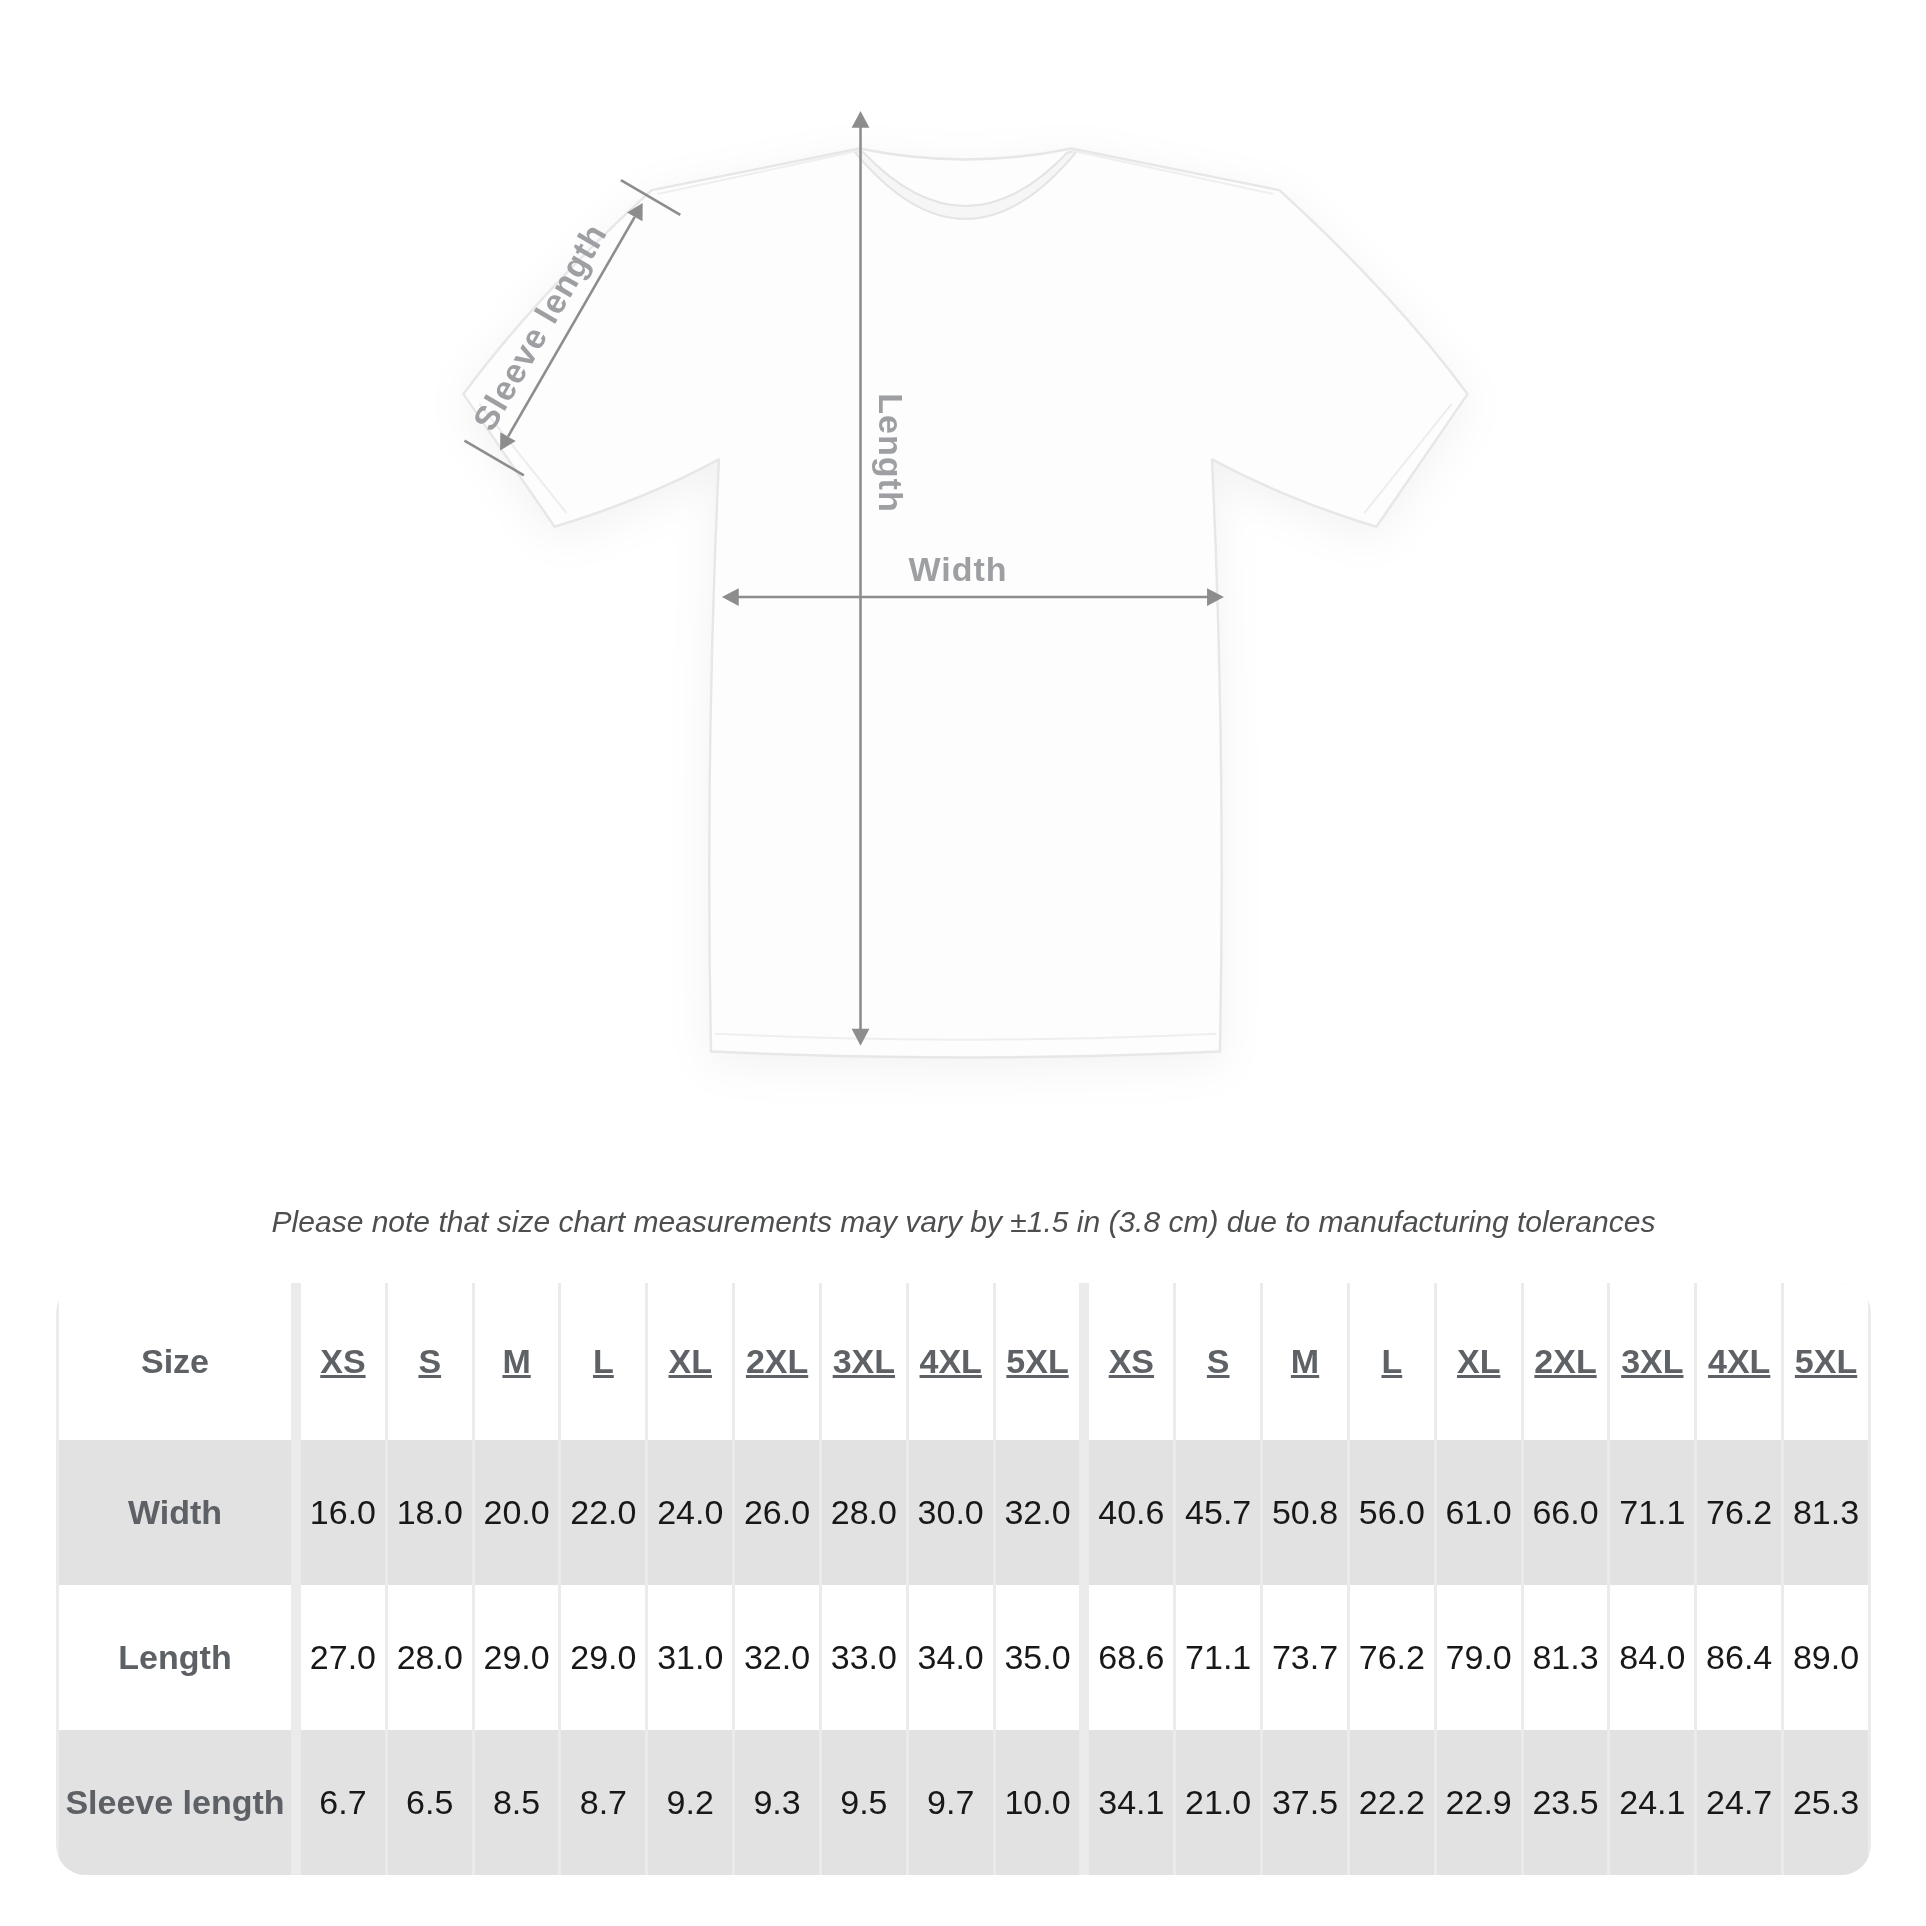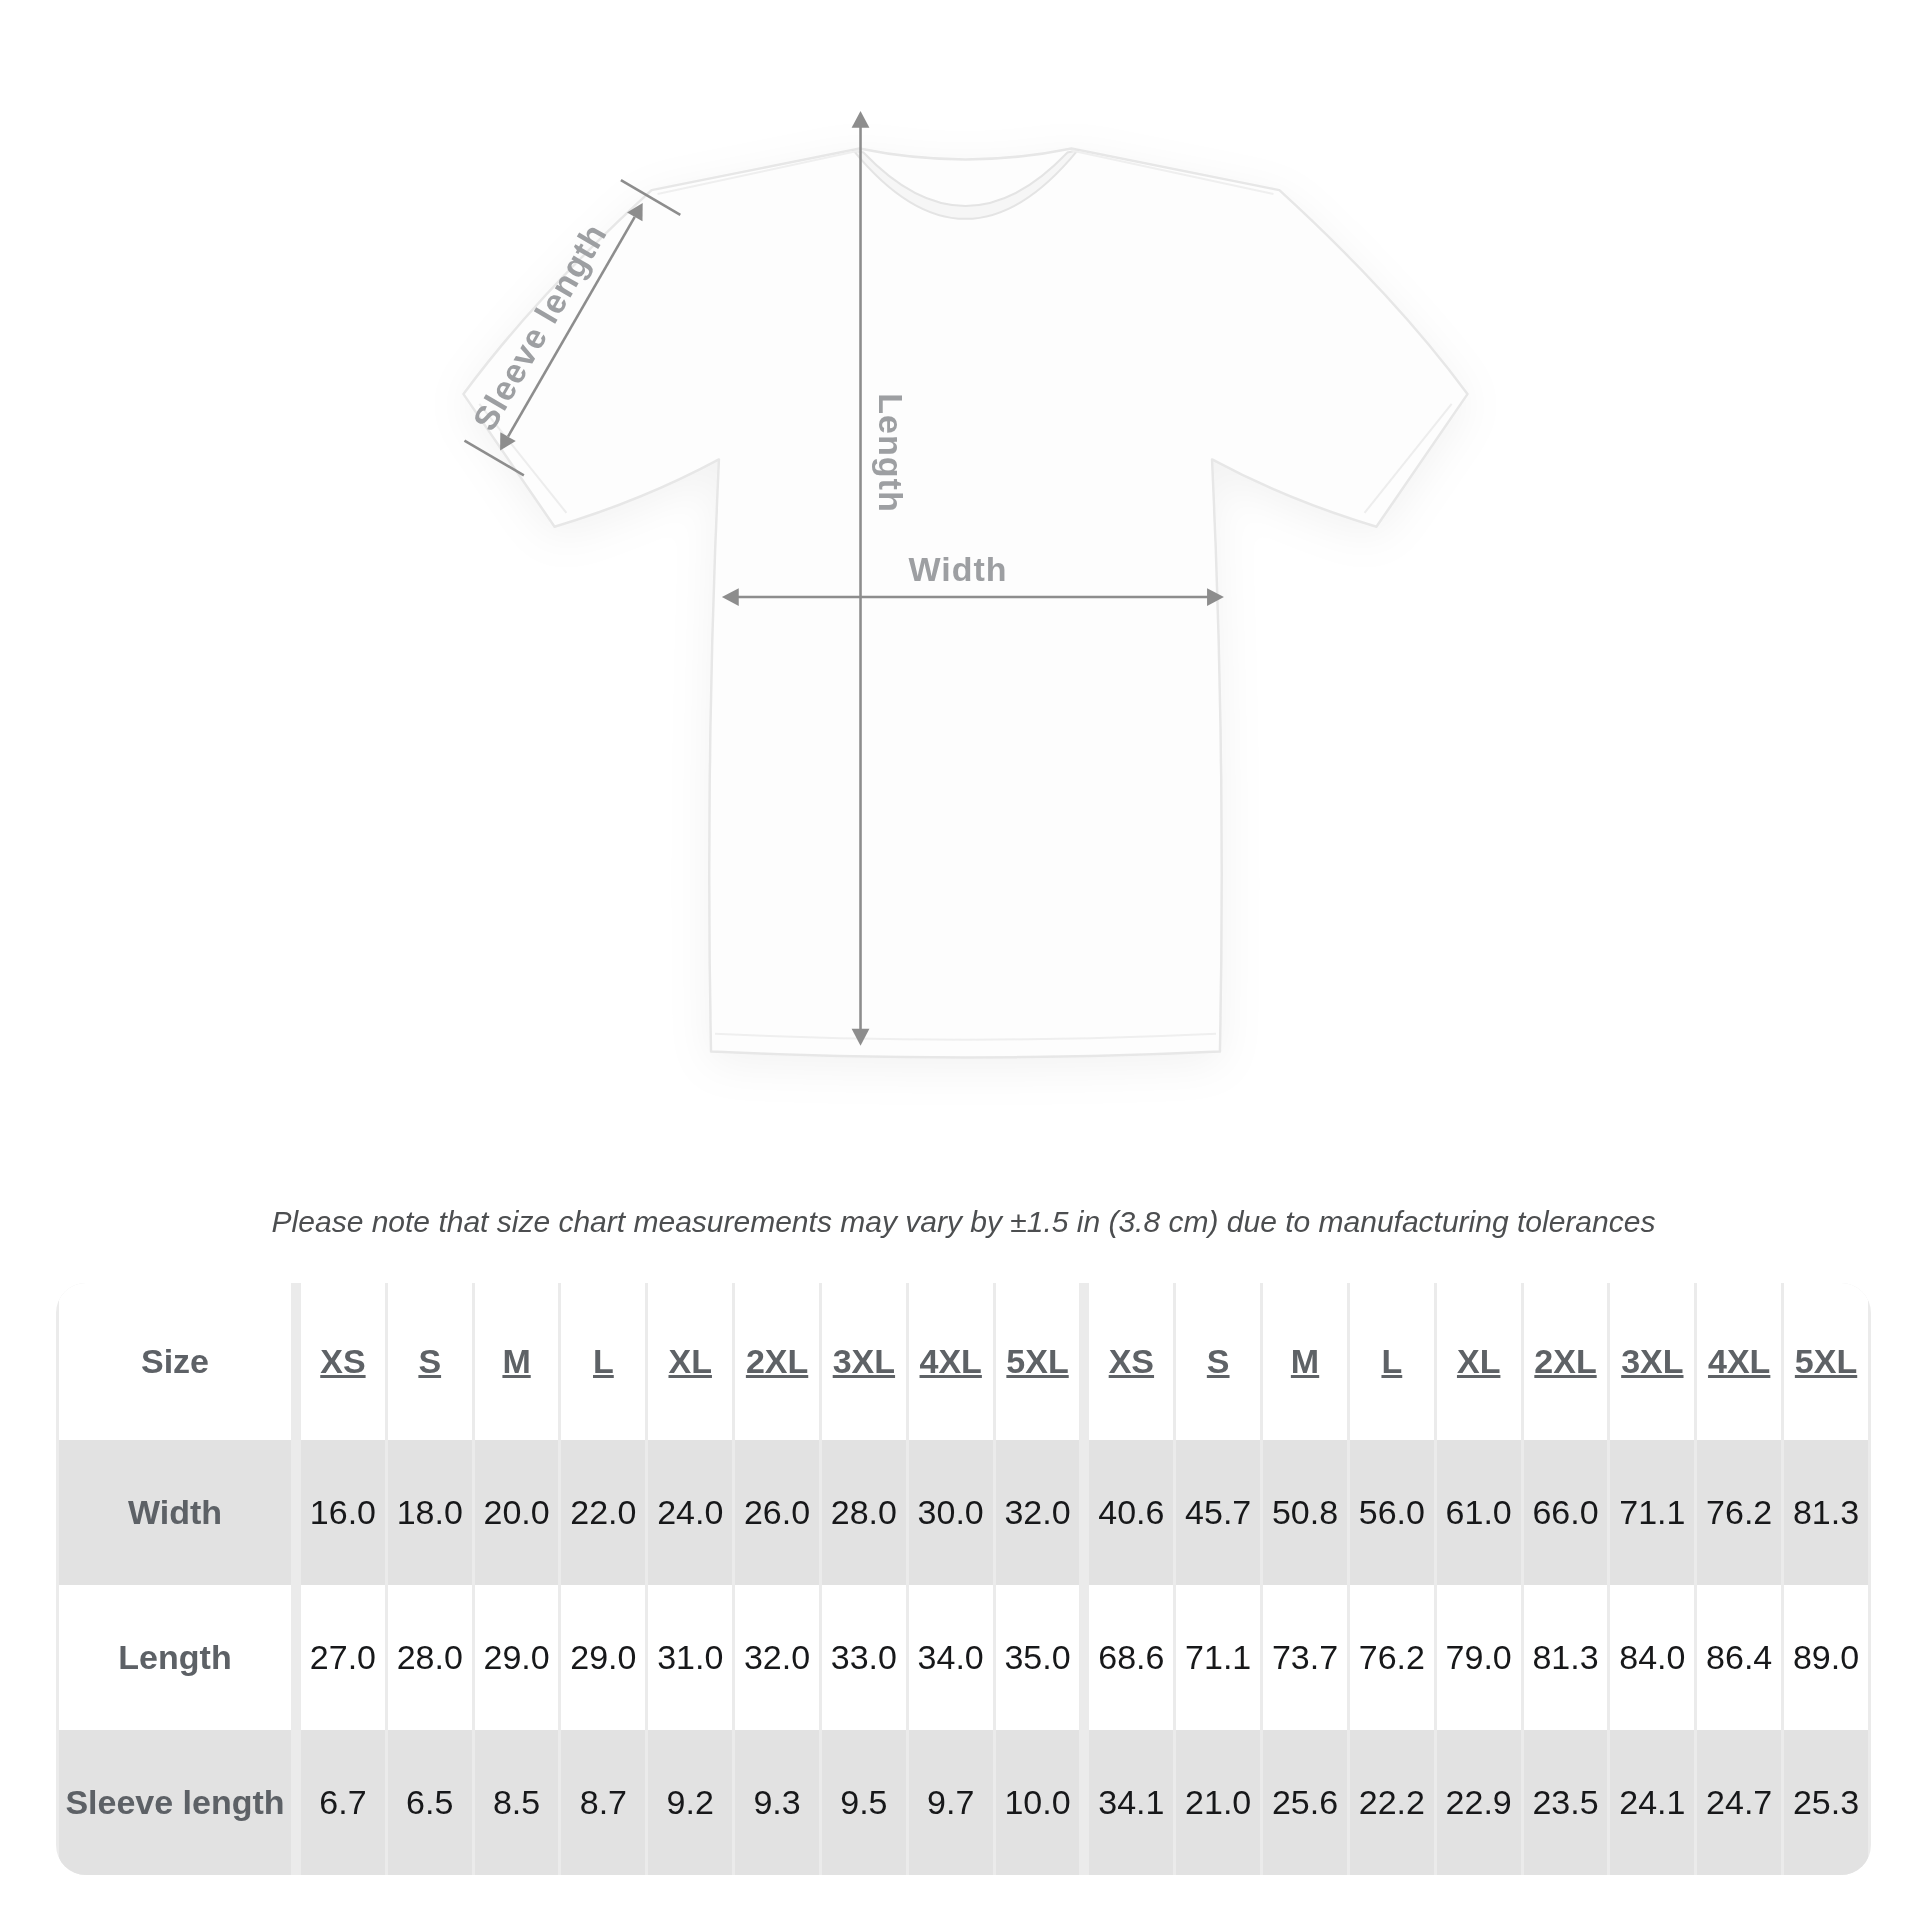--- a/index.html
+++ b/index.html
@@ -212,21 +212,21 @@
             <td class="cell-shade val">8.5</td>
             <td class="cell-shade val">8.7</td>
             <td class="cell-shade val">9.2</td>
             <td class="cell-shade val">9.3</td>
             <td class="cell-shade val">9.5</td>
             <td class="cell-shade val">9.7</td>
             <td class="cell-shade val">10.0</td>
             <td class="gap"></td>
             <td class="cell-shade val">34.1</td>
             <td class="cell-shade val">21.0</td>
-            <td class="cell-shade val">25.6</td>
+            <td class="cell-shade val">37.5</td>
             <td class="cell-shade val">22.2</td>
             <td class="cell-shade val">22.9</td>
             <td class="cell-shade val">23.5</td>
             <td class="cell-shade val">24.1</td>
             <td class="cell-shade val">24.7</td>
             <td class="cell-shade val">25.3</td>
           </tr>
         </tbody>
     </table>
   </div>

